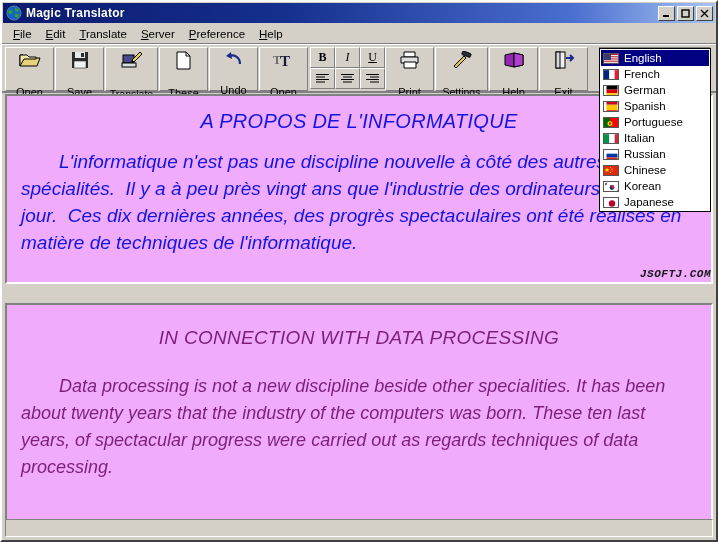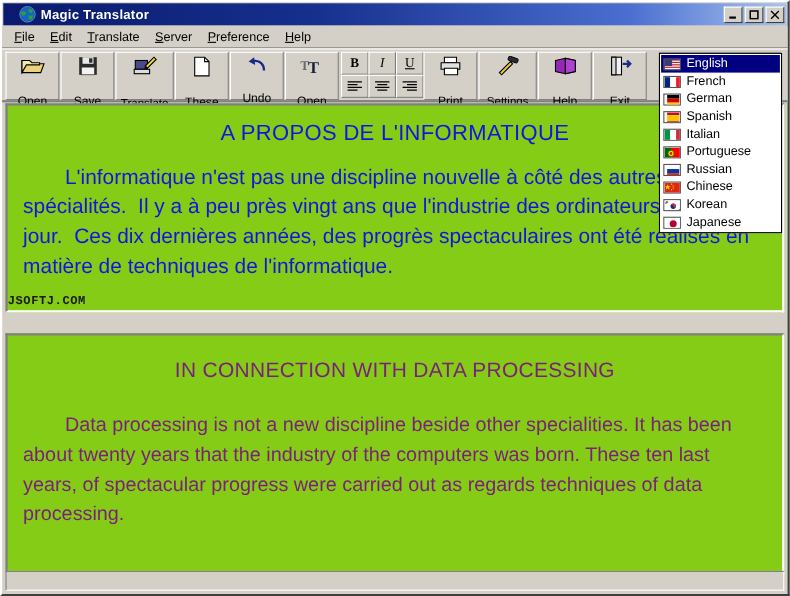--- a/index.html
+++ b/index.html
@@ -20,21 +20,21 @@
     border-right: 2px solid #404040;
     border-bottom: 2px solid #404040;
   }
 
   
   .titlebar {
     height: 20px;
     margin: 1px;
     background: linear-gradient(to right, #0a1a6e 0%, #16308e 40%, #4a6fd0 80%, #a8c4f0 100%);
     display: flex; align-items: center;
-    padding: 0 2px 0 14px;
+    padding: 0 2px 0 3px;
   }
   .title-icon { width: 16px; height: 16px; margin-right: 4px; flex: 0 0 auto; }
   .title-text {
     color: #ffffff; font-size: 12px; font-weight: bold;
     letter-spacing: 0.2px; white-space: nowrap; flex: 1 1 auto;
     text-shadow: 0 0 1px rgba(0,0,0,.4);
   }
   .title-btns { display: flex; gap: 2px; }
   .tbtn {
     width: 17px; height: 15px;
@@ -150,26 +150,27 @@
   
   .flag { width: 16px; height: 11px; display: inline-block; border: 1px solid #555; position: relative; overflow: hidden; }
   .flag svg { display:block; }
 
   
   .panels {
     position: absolute; left: 3px; right: 3px;
     top: 92px; bottom: 24px;
   }
   .panel {
-    background: #84cc16;
+    background: #f0abfc;
     border-top: 2px solid #808080; border-left: 2px solid #808080;
     border-right: 2px solid #ffffff; border-bottom: 2px solid #ffffff;
     overflow: hidden;
     position: relative;
     padding: 6px 14px;
+    font-style: italic;
   }
   #panel-source { height: 190px; }
   #panel-target { height: 219px; margin-top: 19px; }
 
   .doc-title {
     text-align: center;
     font-size: 20px;
     letter-spacing: 0.3px;
     margin: 8px 0 16px 0;
   }
@@ -179,21 +180,21 @@
     text-indent: 38px;
   }
   .src { color: #1414e0; }
   .tgt { color: #7b1f7b; }
   #panel-target .doc-title { margin: 16px 0 24px 0; font-size: 19px; }
   #panel-target .doc-body { font-size: 18px; line-height: 1.5; }
 
   .watermark {
     position: absolute;
     left: 0; right: 0; bottom: 2px;
-    text-align: left;
+    text-align: right;
     font-family: "Liberation Mono", monospace;
     font-size: 11px; font-weight: bold;
     color: #1a1a1a;
     letter-spacing: 0.5px;
   }
 
   
   .statusbar {
     position: absolute; left: 3px; right: 3px; bottom: 3px;
     height: 18px;
@@ -465,38 +466,38 @@
         <svg width="16" height="11" viewBox="0 0 4 4">
             <rect width="4" height="1" y="0" fill="#c60b1e"></rect>
             <rect width="4" height="2" y="1" fill="#ffc400"></rect>
             <rect width="4" height="1" y="3" fill="#c60b1e"></rect>
           </svg>
       </span>
       <span>Spanish</span>
     </div>
     <div class="dd-item">
       <span class="flag">
-        <svg width="16" height="11" viewBox="0 0 3 2">
-            <rect width="1" height="2" x="0" fill="#009246"></rect>
-            <rect width="1" height="2" x="1" fill="#fff"></rect>
-            <rect width="1" height="2" x="2" fill="#ce2b37"></rect>
-          </svg>
-      </span>
-      <span>Italian</span>
-    </div>
-    <div class="dd-item">
-      <span class="flag">
         <svg width="16" height="11" viewBox="0 0 16 11">
             <rect width="6" height="11" fill="#060"></rect>
             <rect x="6" width="10" height="11" fill="#f00"></rect>
             <circle cx="6" cy="5.5" r="2.6" fill="#ff0" stroke="#060" stroke-width="0.5"></circle>
             <circle cx="6" cy="5.5" r="1.3" fill="#f00"></circle>
           </svg>
       </span>
       <span>Portuguese</span>
+    </div>
+    <div class="dd-item">
+      <span class="flag">
+        <svg width="16" height="11" viewBox="0 0 3 2">
+            <rect width="1" height="2" x="0" fill="#009246"></rect>
+            <rect width="1" height="2" x="1" fill="#fff"></rect>
+            <rect width="1" height="2" x="2" fill="#ce2b37"></rect>
+          </svg>
+      </span>
+      <span>Italian</span>
     </div>
     <div class="dd-item">
       <span class="flag">
         <svg width="16" height="11" viewBox="0 0 3 3">
             <rect width="3" height="1" y="0" fill="#fff"></rect>
             <rect width="3" height="1" y="1" fill="#0039a6"></rect>
             <rect width="3" height="1" y="2" fill="#d52b1e"></rect>
           </svg>
       </span>
       <span>Russian</span>

